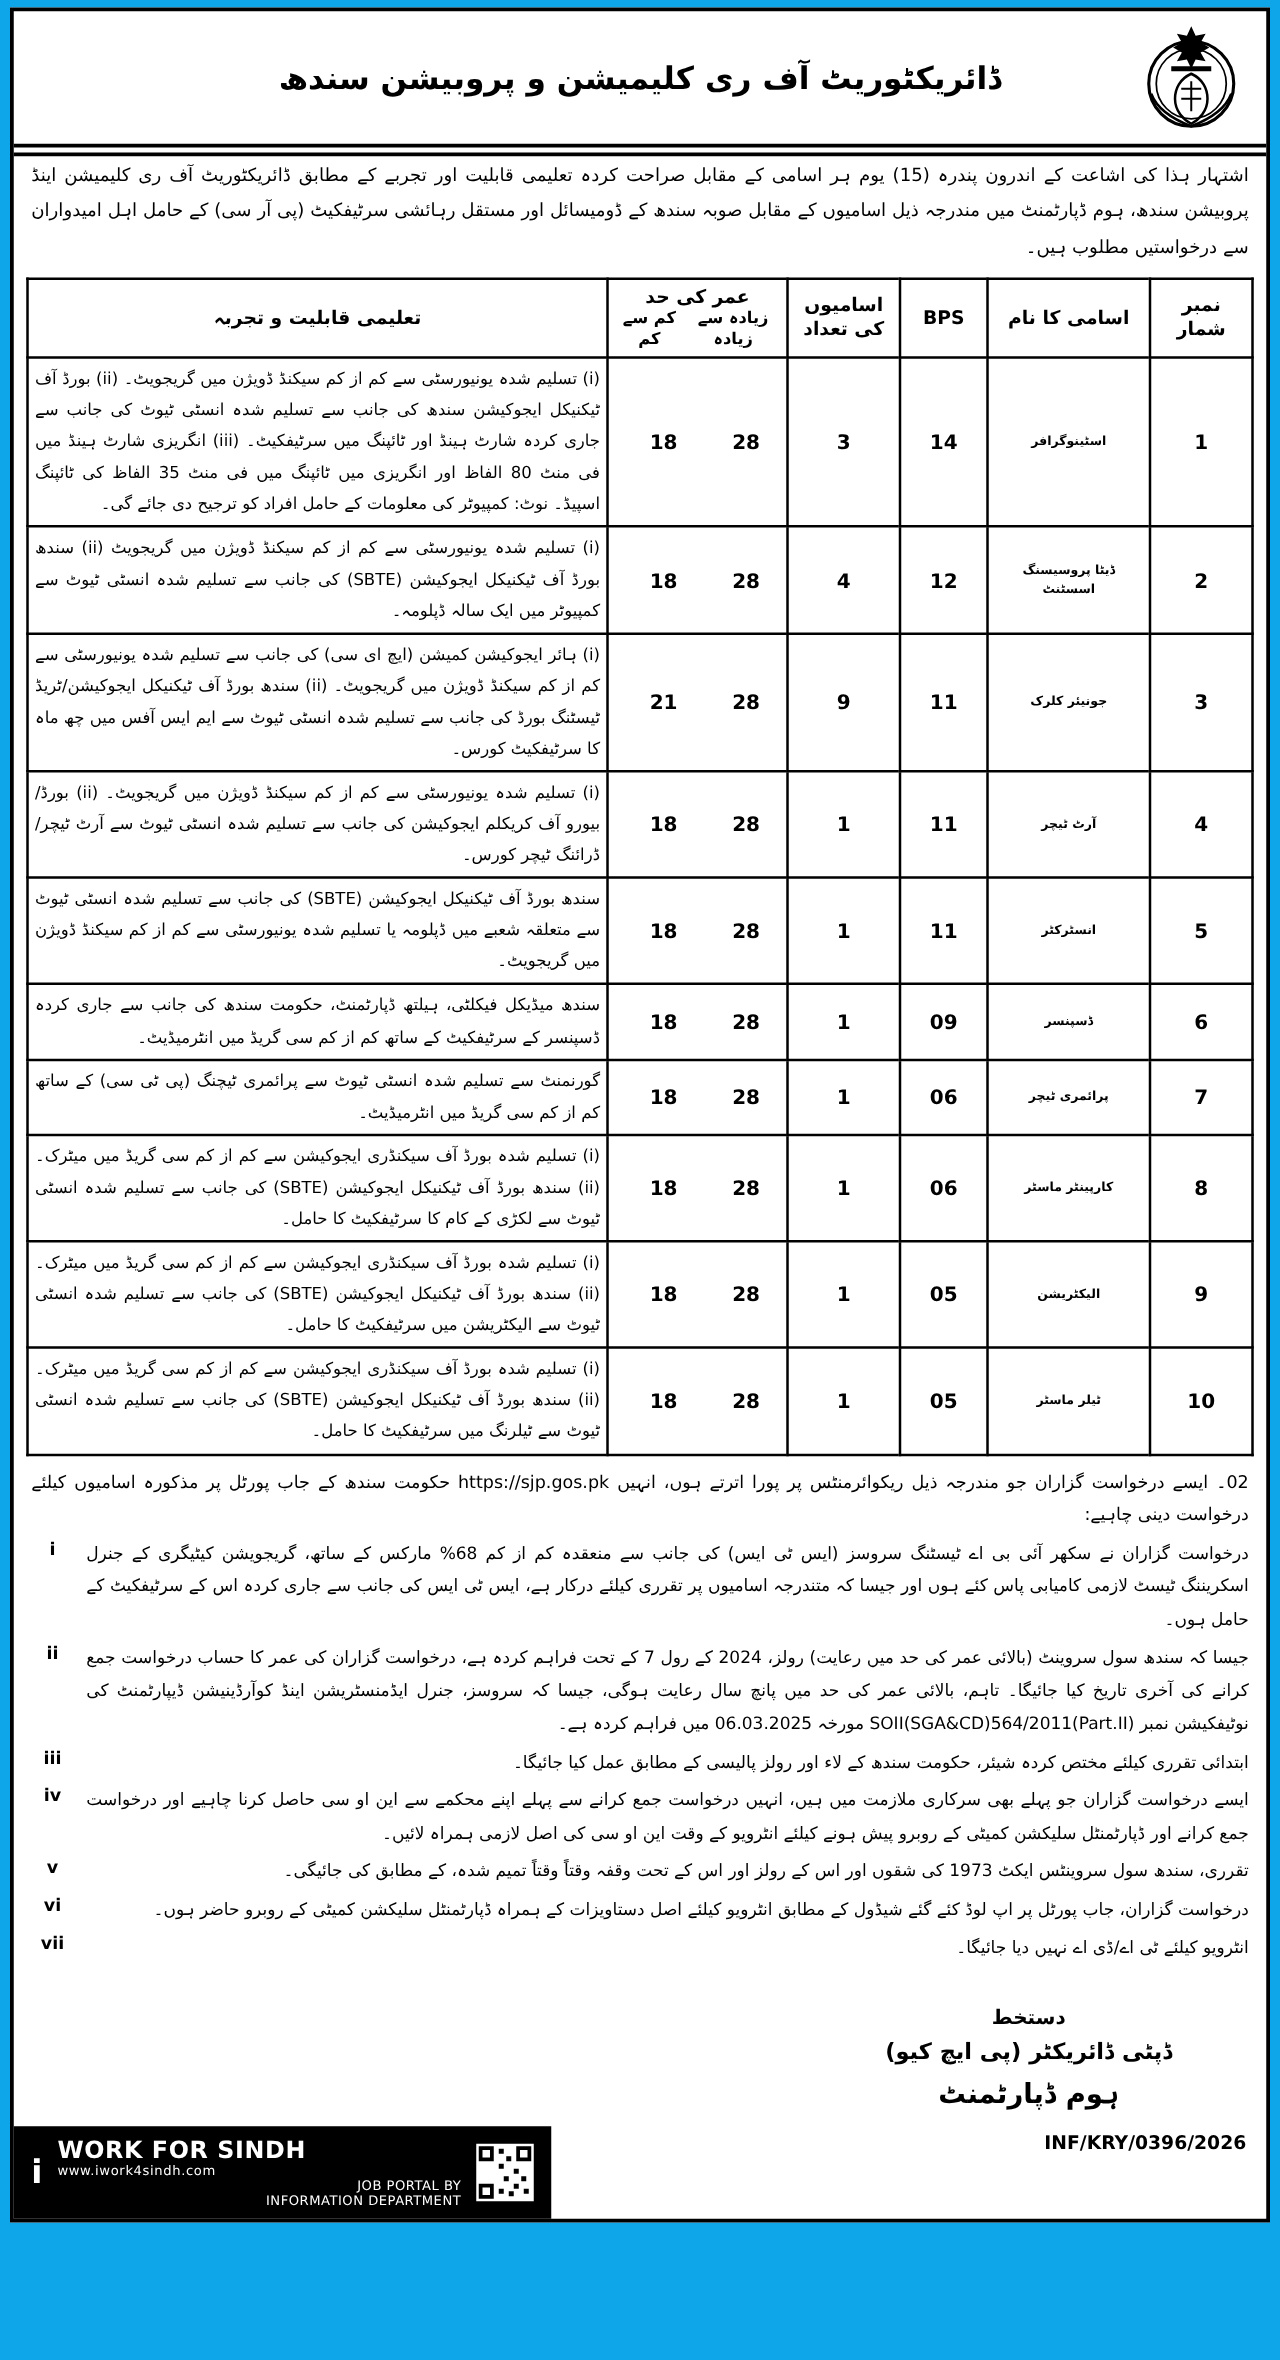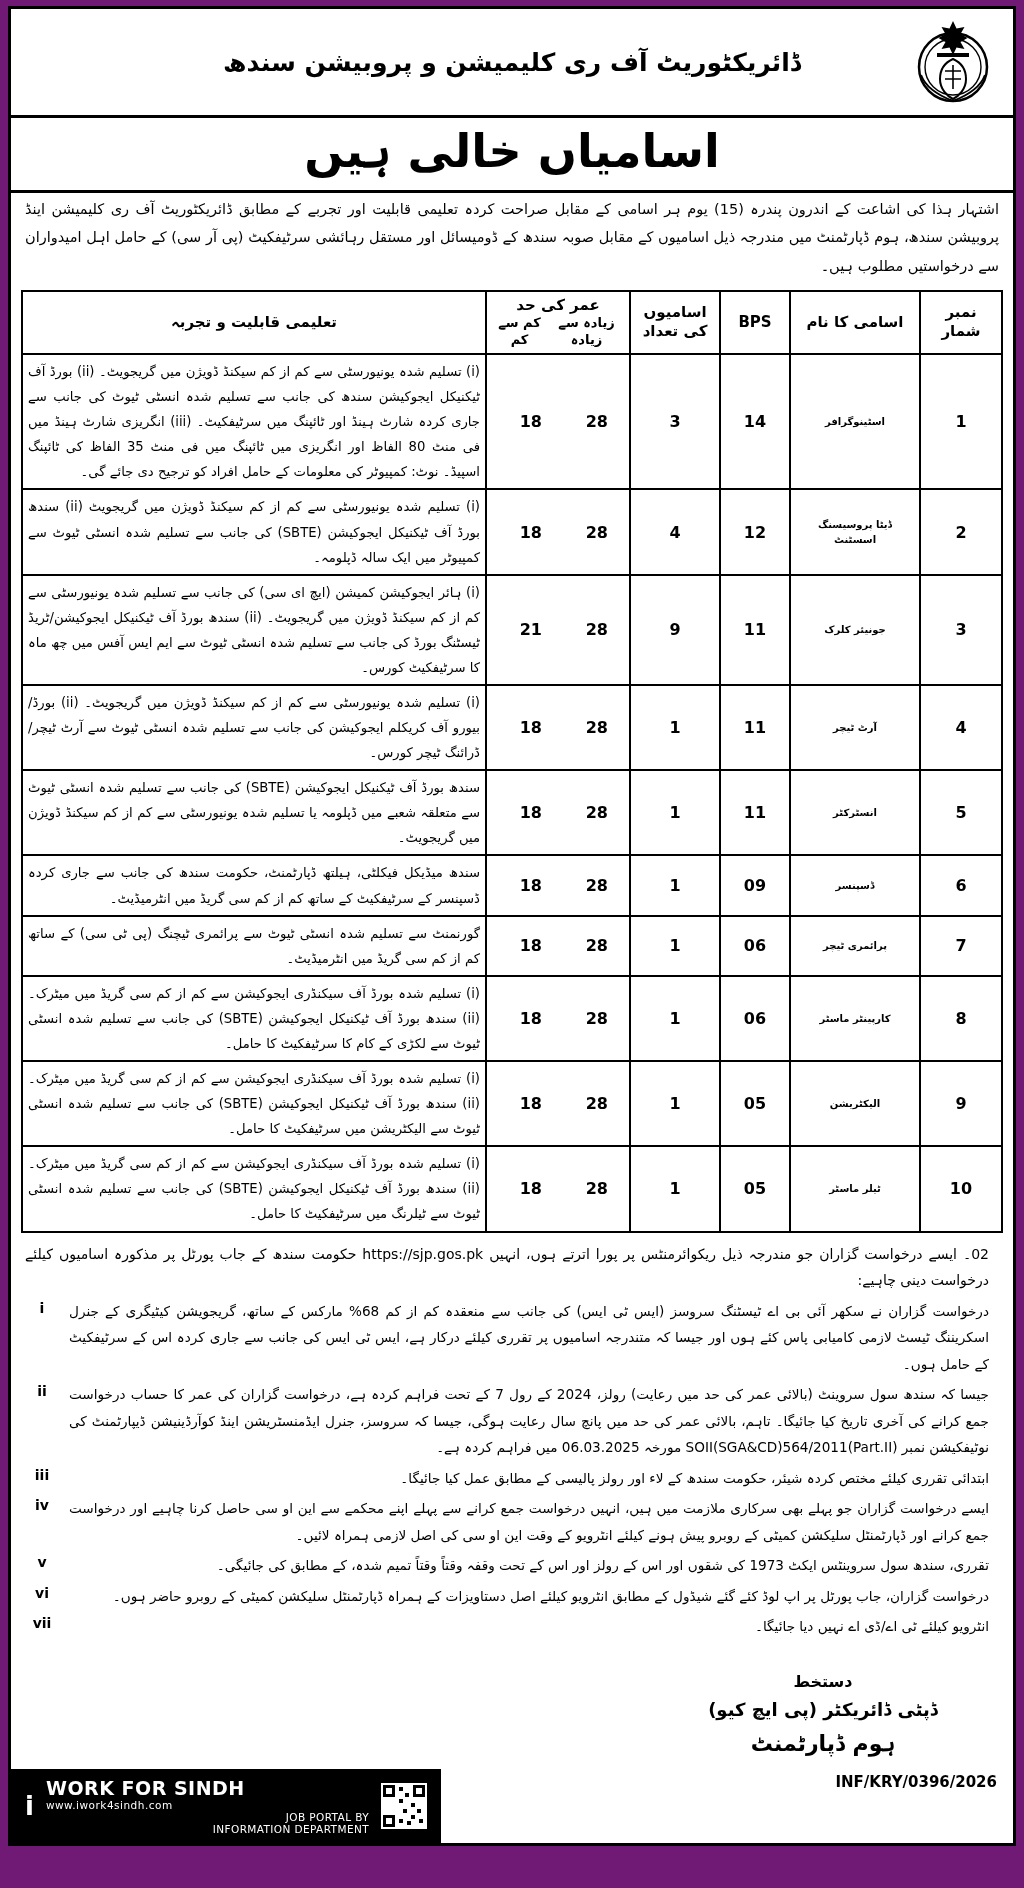--- a/index.html
+++ b/index.html
@@ -1,17 +1,17 @@
 <!DOCTYPE html>
 <html><head>
 <meta charset="utf-8">
 <style>
   html,body{margin:0;padding:0;background:#ffffff;}
   body{width:1024px;font-family:"DejaVu Sans","Liberation Sans",sans-serif;color:#000;}
-  .page{width:1024px;min-height:1888px;background:#701a75;position:relative;box-sizing:border-box;padding:6px 8px 0 8px;}
+  .page{width:1024px;min-height:1888px;background:#0ea5e9;position:relative;box-sizing:border-box;padding:6px 8px 0 8px;}
   .ad{border:3px solid #000;box-sizing:border-box;width:100%;background:#fff;}
   
   .hdr{display:flex;align-items:center;justify-content:space-between;padding:8px 14px 2px 14px;}
   .hdr-txt{flex:1;text-align:center;direction:rtl;}
   .hdr-l1{font-size:25px;font-weight:bold;letter-spacing:.5px;line-height:1.45;}
   .hdr-l2{font-size:25px;font-weight:bold;line-height:1.45;margin-top:4px;}
   .crest{width:92px;height:92px;flex:0 0 92px;position:relative;}
   .crest svg{width:92px;height:92px;display:block;}
   .rule{height:3px;background:#000;margin:4px 0 0 0;}
   .title-bar{text-align:center;direction:rtl;font-size:46px;font-weight:bold;letter-spacing:1px;padding:6px 0 8px 0;}
@@ -20,21 +20,21 @@
   table.jobs{width:calc(100% - 20px);margin:0 10px 6px 10px;border-collapse:collapse;direction:rtl;}
   table.jobs th,table.jobs td{border:2px solid #000;padding:4px 5px;vertical-align:middle;}
   table.jobs th{font-size:15px;font-weight:bold;text-align:center;line-height:1.3;}
   .th-sub{font-size:13px;font-weight:bold;display:flex;justify-content:space-between;gap:10px;padding:0 4px;}
   td.num,td.bps,td.cnt,td.age{text-align:center;font-size:16px;font-weight:bold;}
   td.name{text-align:center;font-size:10px;font-weight:bold;line-height:1.5;}
   td.qual{text-align:justify;font-size:13.2px;line-height:1.9;}
   .agewrap{display:flex;justify-content:space-around;align-items:center;}
   .agewrap span{display:inline-block;min-width:34px;text-align:right;}
   
-  .notes{direction:rtl;padding:2px 24px 6px 14px;}
+  .notes{direction:rtl;padding:2px 14px 6px 14px;}
   .note-lead{font-size:14px;line-height:1.9;text-align:justify;margin-bottom:4px;}
   .note-row{display:flex;gap:10px;align-items:flex-start;margin-bottom:4px;}
   .note-rn{flex:0 0 34px;text-align:center;font-size:14px;font-weight:bold;padding-top:2px;}
   .note-tx{flex:1;font-size:13.6px;line-height:1.95;text-align:justify;}
   
   .sig{direction:rtl;text-align:center;width:300px;margin:18px 40px 6px auto;font-size:18px;font-weight:bold;line-height:1.7;}
   .sig .sm{font-size:16px;}
   .sig .big{font-size:22px;}
   
   .footer{display:flex;align-items:stretch;justify-content:space-between;margin-top:4px;}
@@ -68,21 +68,20 @@
           <path d="M30 36 h32 v4 h-32z" fill="#000"></path>
           <path d="M46 42 c-9 4 -13 12 -13 20 0 10 7 17 13 20 6 -3 13 -10 13 -20 0 -8 -4 -16 -13 -20z" fill="none" stroke="#000" stroke-width="2"></path>
           <path d="M38 54 h16 M38 62 h16 M46 48 v24" stroke="#000" stroke-width="1.6"></path>
           <path d="M14 58 q6 16 32 26 q26 -10 32 -26" fill="none" stroke="#000" stroke-width="2"></path>
         </svg>
       </div>
     </div>
 
     <div class="rule"></div>
 
-    <div class="title-bar">اسامیاں خالی ہیں</div>
 
     <div class="rule"></div>
 
     <div class="intro">اشتہار ہذا کی اشاعت کے اندرون پندرہ (15) یوم ہر اسامی کے مقابل صراحت کردہ تعلیمی قابلیت اور تجربے کے مطابق ڈائریکٹوریٹ آف ری کلیمیشن اینڈ پروبیشن سندھ، ہوم ڈپارٹمنٹ میں مندرجہ ذیل اسامیوں کے مقابل صوبہ سندھ کے ڈومیسائل اور مستقل رہائشی سرٹیفکیٹ (پی آر سی) کے حامل اہل امیدواران سے درخواستیں مطلوب ہیں۔</div>
 
     <table class="jobs">
       <thead>
         <tr>
           <th style="width:70px">نمبر شمار</th>
           <th style="width:118px">اسامی کا نام</th>

